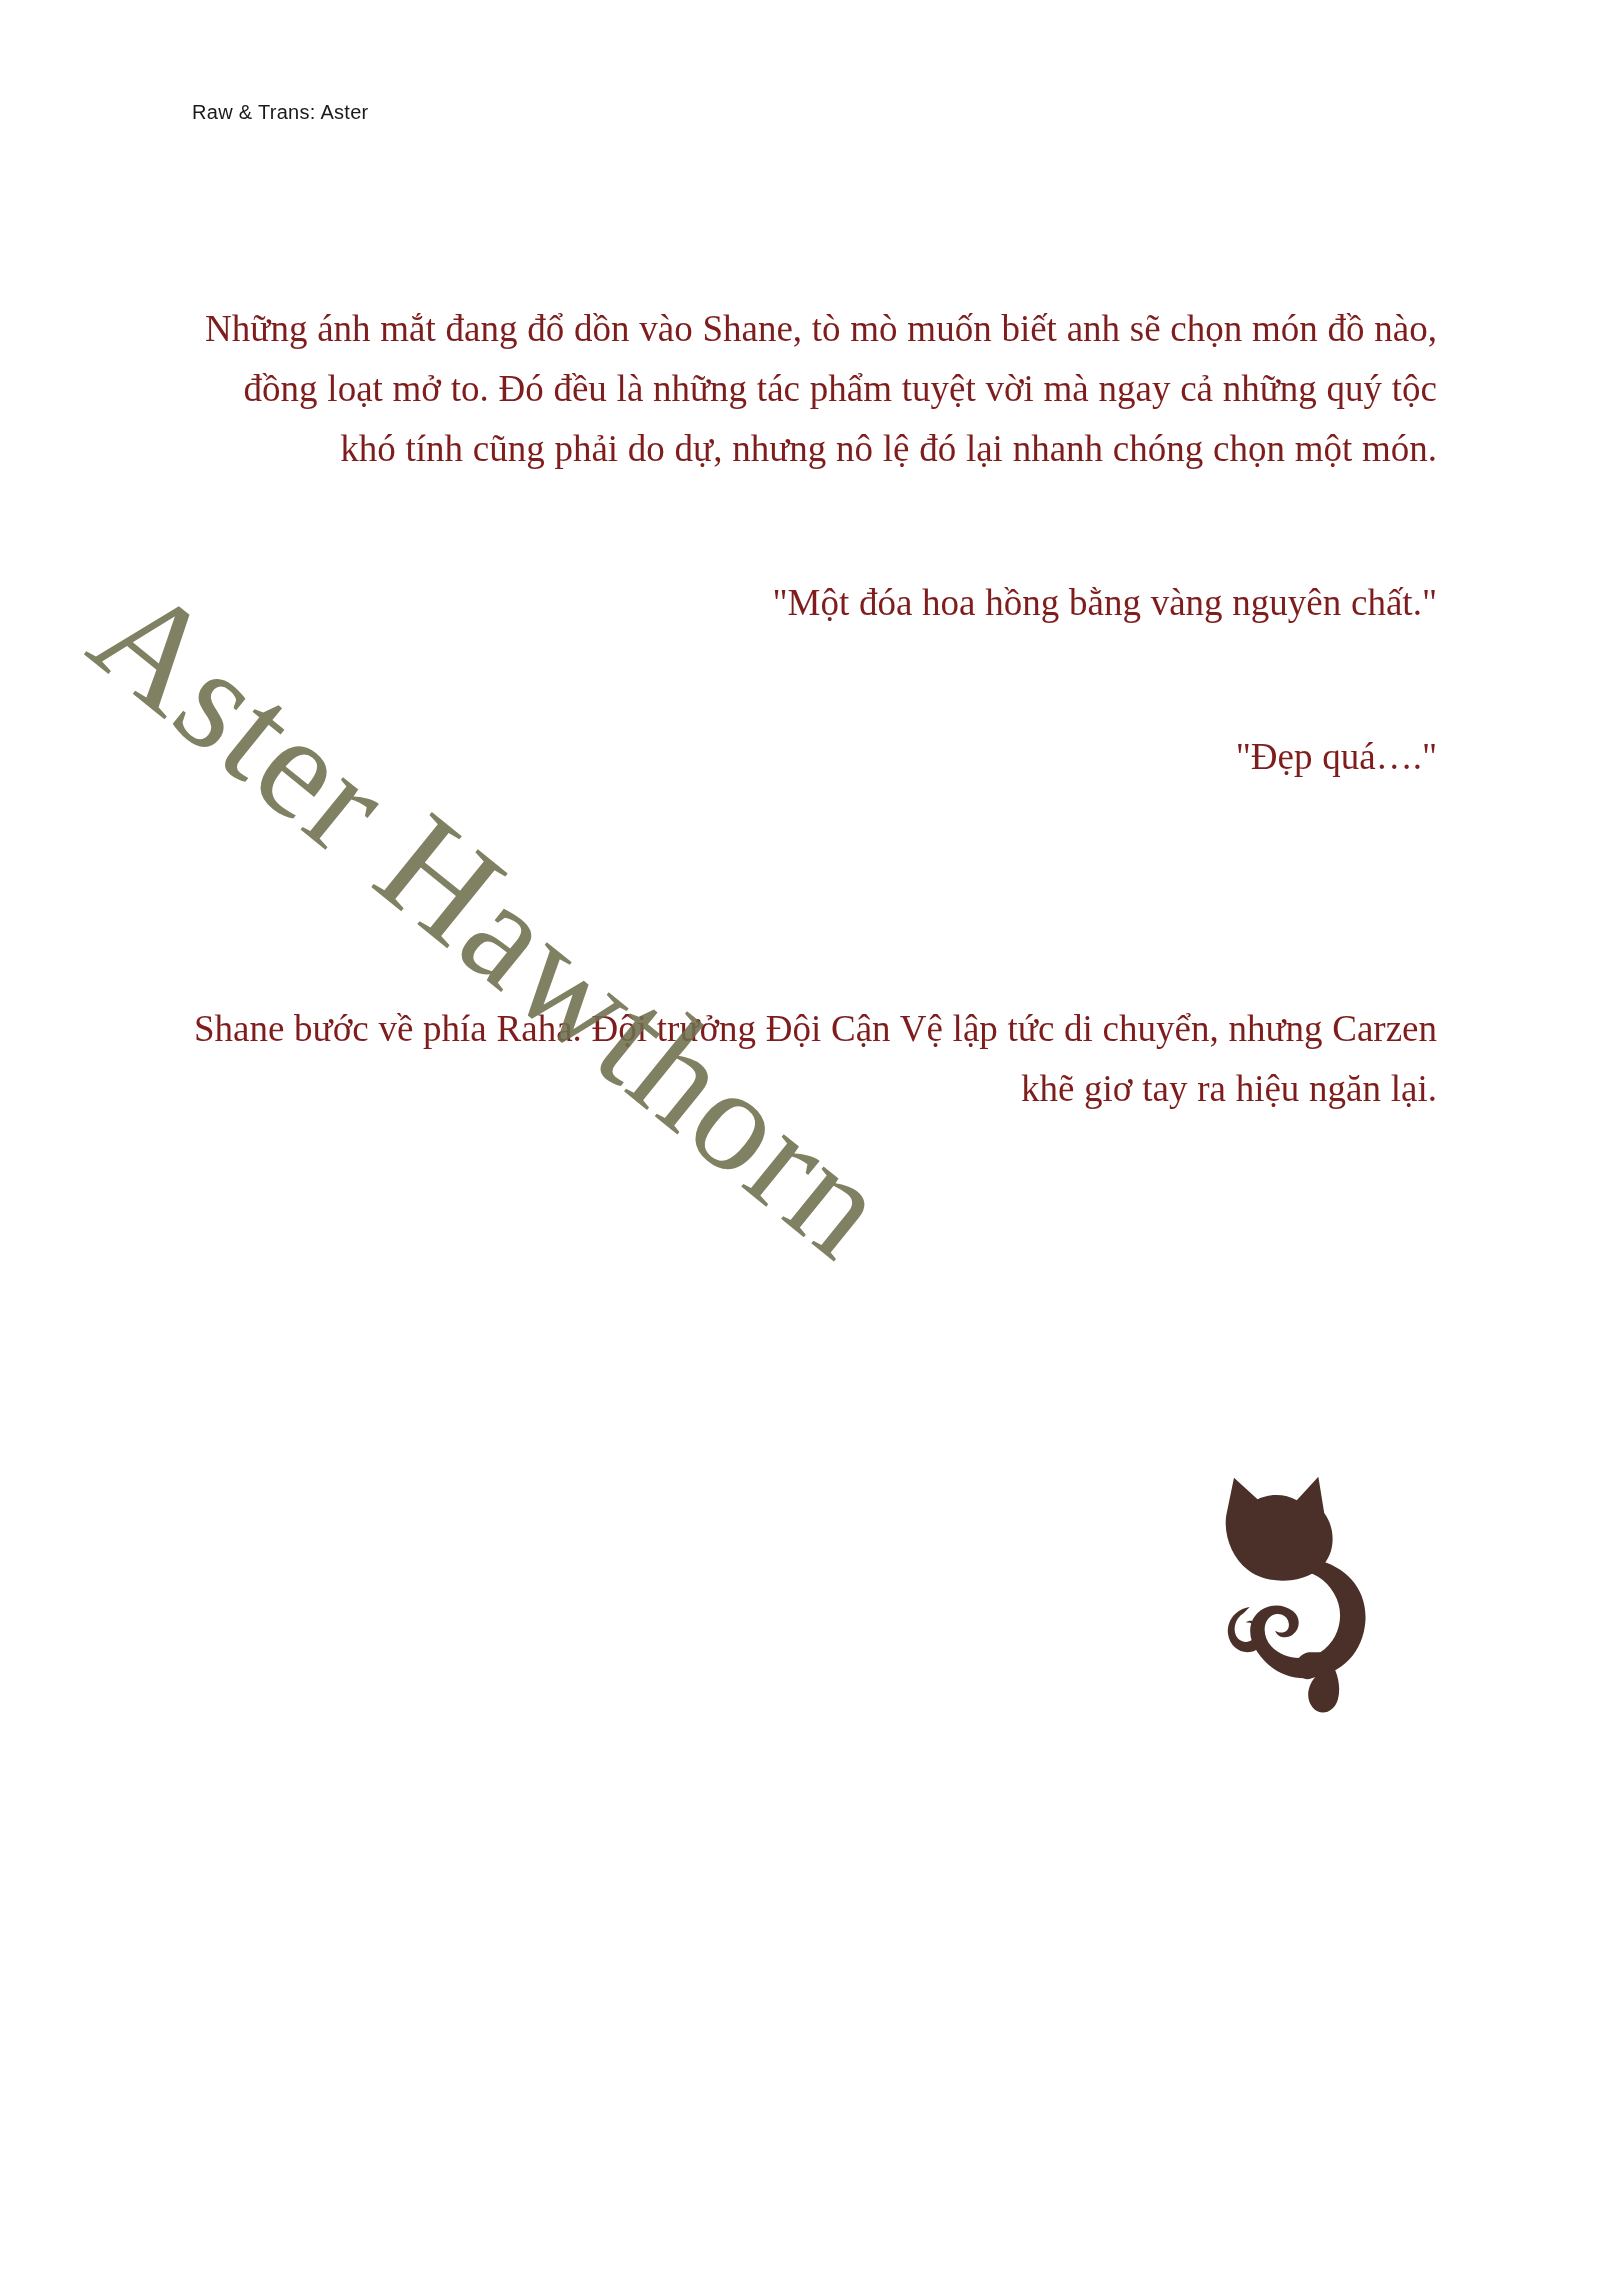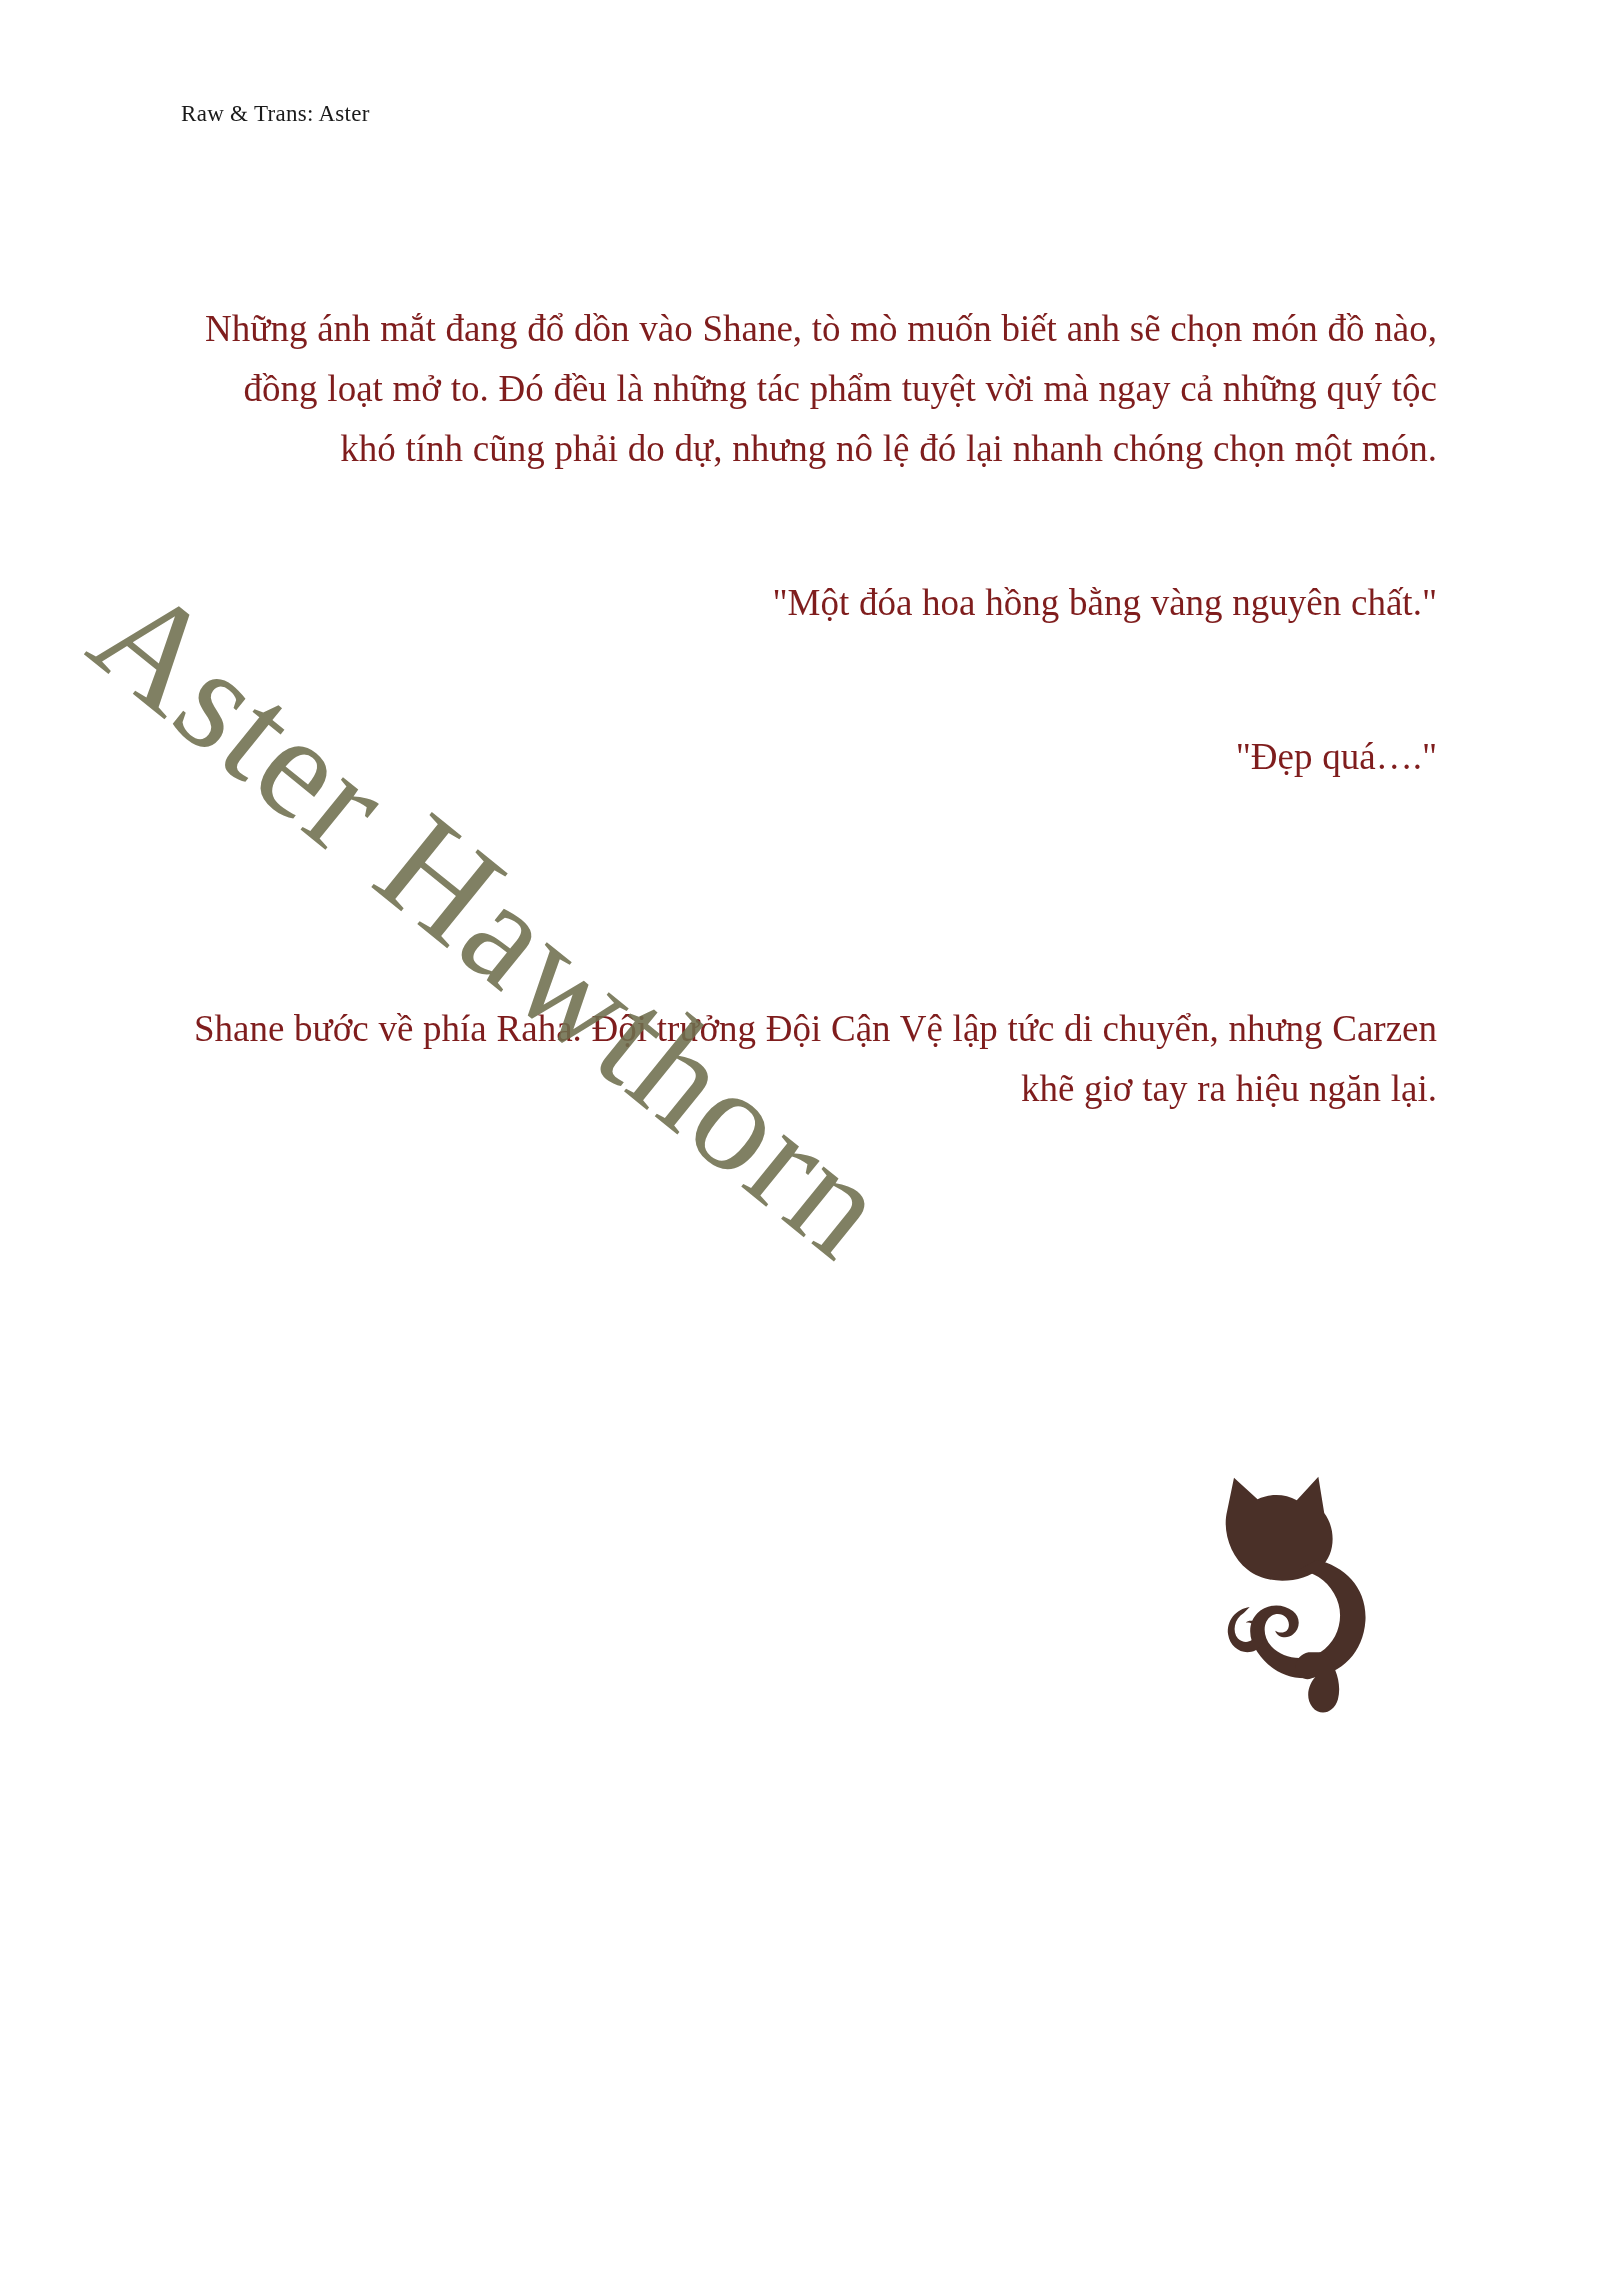--- a/index.html
+++ b/index.html
@@ -17,24 +17,24 @@
   }
 
   .page {
     position: absolute;
     inset: 0;
     background: #ffffff;
   }
 
   .header {
     position: absolute;
-    left: 181px;
+    left: 192px;
     top: 101px;
-    font-family: Liberation Serif, serif;
-    font-size: 23px;
+    font-family: Liberation Sans, sans-serif;
+    font-size: 20px;
     letter-spacing: 0.3px;
     color: #1a1a1a;
     white-space: nowrap;
   }
 
   .content {
     position: absolute;
     left: 192px;
     top: 299px;
     width: 1245px;

